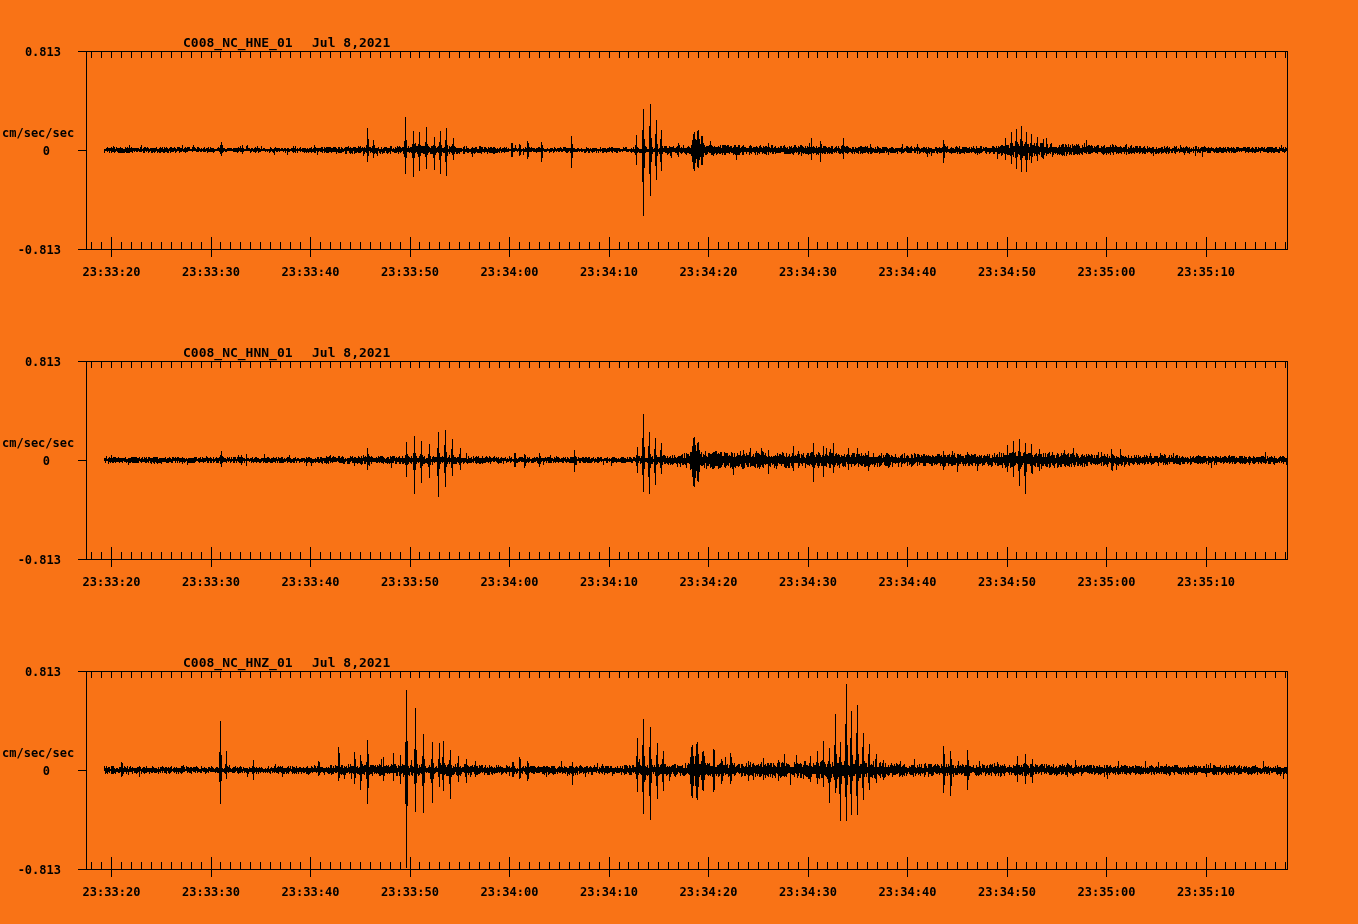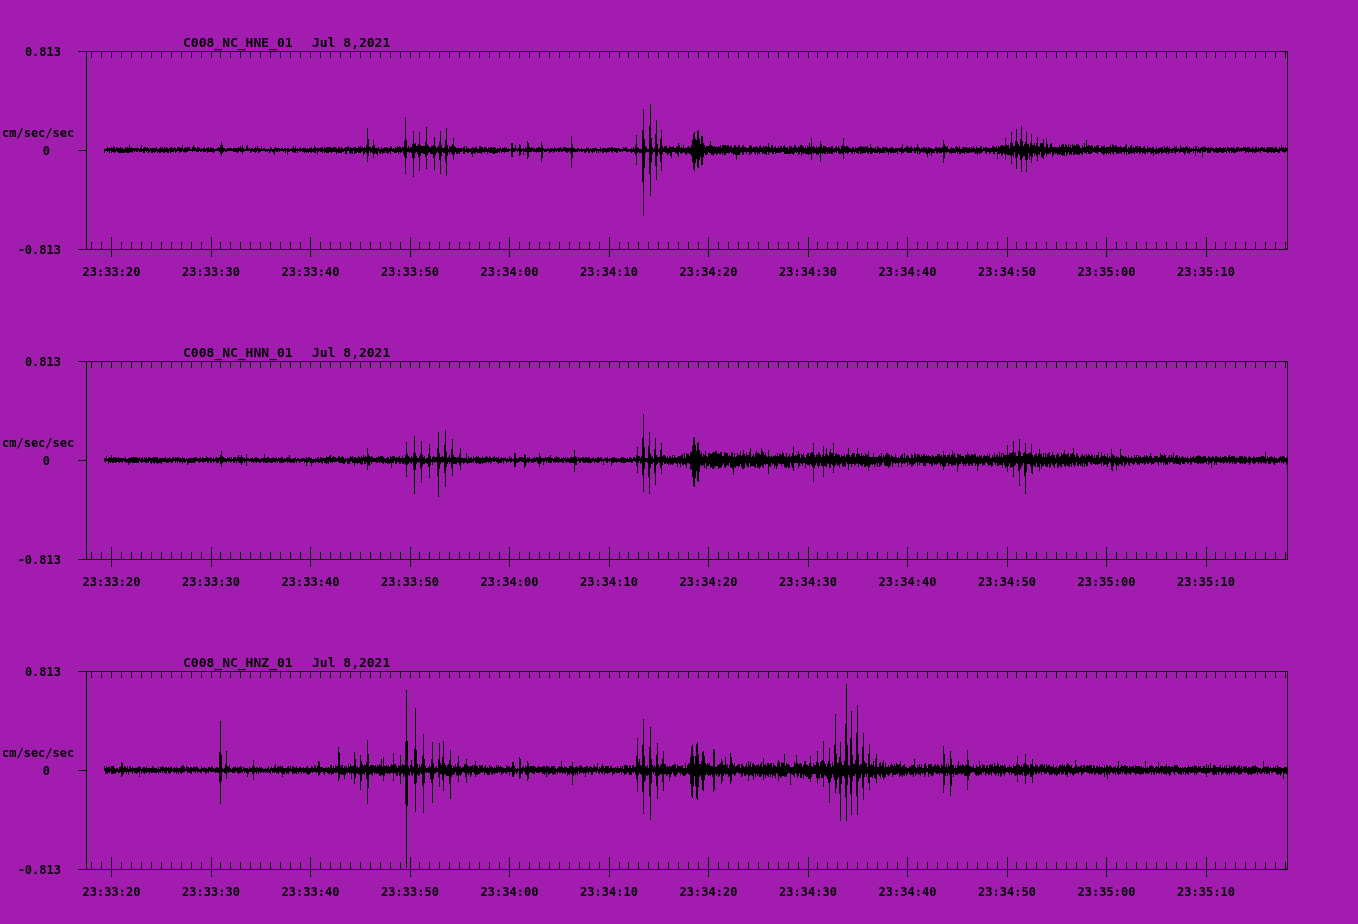--- a/index.html
+++ b/index.html
@@ -1,16 +1,16 @@
 <!DOCTYPE html>
 <html><head>
 <meta charset="utf-8">
 <style>
   html,body{margin:0;padding:0;background:#fff;}
-  .page{position:relative;width:1358px;height:924px;background:#a21caf;overflow:hidden;
+  .page{position:relative;width:1358px;height:924px;background:#f97316;overflow:hidden;
         font-family:"DejaVu Sans Mono","Liberation Mono",monospace;}
   svg{position:absolute;left:0;top:0;}
   svg text{fill:#000;font-family:"DejaVu Sans Mono","Liberation Mono",monospace;font-weight:bold;}
   .t-title{font-size:13px;}
   .t-axis{font-size:12px;}
   .t-end{text-anchor:end;}
   .t-mid{text-anchor:middle;}
   .stroke{stroke:#000;stroke-width:1;fill:none;shape-rendering:crispEdges;}
 </style>
 </head>

